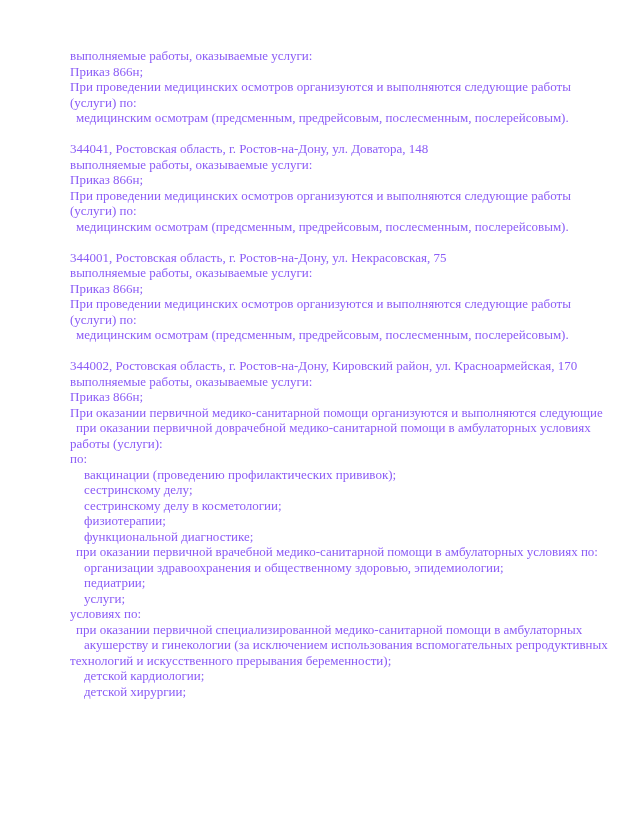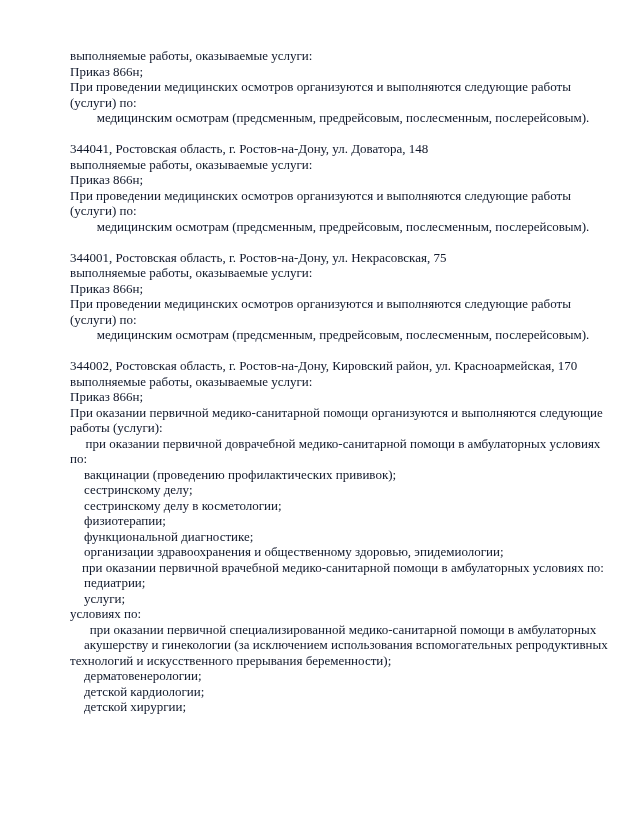--- a/index.html
+++ b/index.html
@@ -12,30 +12,30 @@
     background: #ffffff;
     position: relative;
     overflow: hidden;
     font-family: "Liberation Serif", serif;
   }
   .doc {
     position: absolute;
     top: 48px;
     left: 70px;
     right: 20px;
-    color: #0f172a;
+    color: #8b5cf6;
     font-size: 13px;
     line-height: 15.5px;
   }
   .line {
     min-height: 15.5px;
     white-space: nowrap;
   }
   .indent-0 { padding-left: 0; }
-  .indent-1 { padding-left: 6px; text-align: center; }
+  .indent-1 { padding-left: 6px; }
   .indent-2 { padding-left: 14px; font-family: Liberation Serif, serif; }
 </style>
 </head>
 <body>
 
 <div class="doc">
   <div class="line indent-0">
     <span>выполняемые работы, оказываемые услуги:</span>
   </div>
 
@@ -124,28 +124,28 @@
   </div>
 
   <div class="line indent-0">
     <span>Приказ 866н;</span>
   </div>
 
   <div class="line indent-0">
     <span>При оказании первичной медико-санитарной помощи организуются и выполняются следующие</span>
   </div>
 
+  <div class="line indent-1">
+    <span>при оказании первичной доврачебной медико-санитарной помощи в амбулаторных условиях</span>
+  </div>
+
   <div class="line indent-0">
     <span>работы (услуги):</span>
   </div>
 
-  <div class="line indent-1">
-    <span>при оказании первичной доврачебной медико-санитарной помощи в амбулаторных условиях</span>
-  </div>
-
   <div class="line indent-0">
     <span>по:</span>
   </div>
 
   <div class="line indent-2">
     <span>вакцинации (проведению профилактических прививок);</span>
   </div>
 
   <div class="line indent-2">
     <span>сестринскому делу;</span>
@@ -156,28 +156,28 @@
   </div>
 
   <div class="line indent-2">
     <span>физиотерапии;</span>
   </div>
 
   <div class="line indent-2">
     <span>функциональной диагностике;</span>
   </div>
 
+  <div class="line indent-1">
+    <span>при оказании первичной врачебной медико-санитарной помощи в амбулаторных условиях по:</span>
+  </div>
+
   <div class="line indent-2">
     <span>организации здравоохранения и общественному здоровью, эпидемиологии;</span>
   </div>
 
-  <div class="line indent-1">
-    <span>при оказании первичной врачебной медико-санитарной помощи в амбулаторных условиях по:</span>
-  </div>
-
   <div class="line indent-2">
     <span>педиатрии;</span>
   </div>
 
   <div class="line indent-2">
     <span>услуги;</span>
   </div>
 
   <div class="line indent-0">
     <span>условиях по:</span>
@@ -188,23 +188,20 @@
   </div>
 
   <div class="line indent-2">
     <span>акушерству и гинекологии (за исключением использования вспомогательных репродуктивных</span>
   </div>
 
   <div class="line indent-0">
     <span>технологий и искусственного прерывания беременности);</span>
   </div>
 
-  <div class="line indent-2">
-    <span>дерматовенерологии;</span>
-  </div>
 
   <div class="line indent-2">
     <span>детской кардиологии;</span>
   </div>
 
   <div class="line indent-2">
     <span>детской хирургии;</span>
   </div>
 
 </div>

